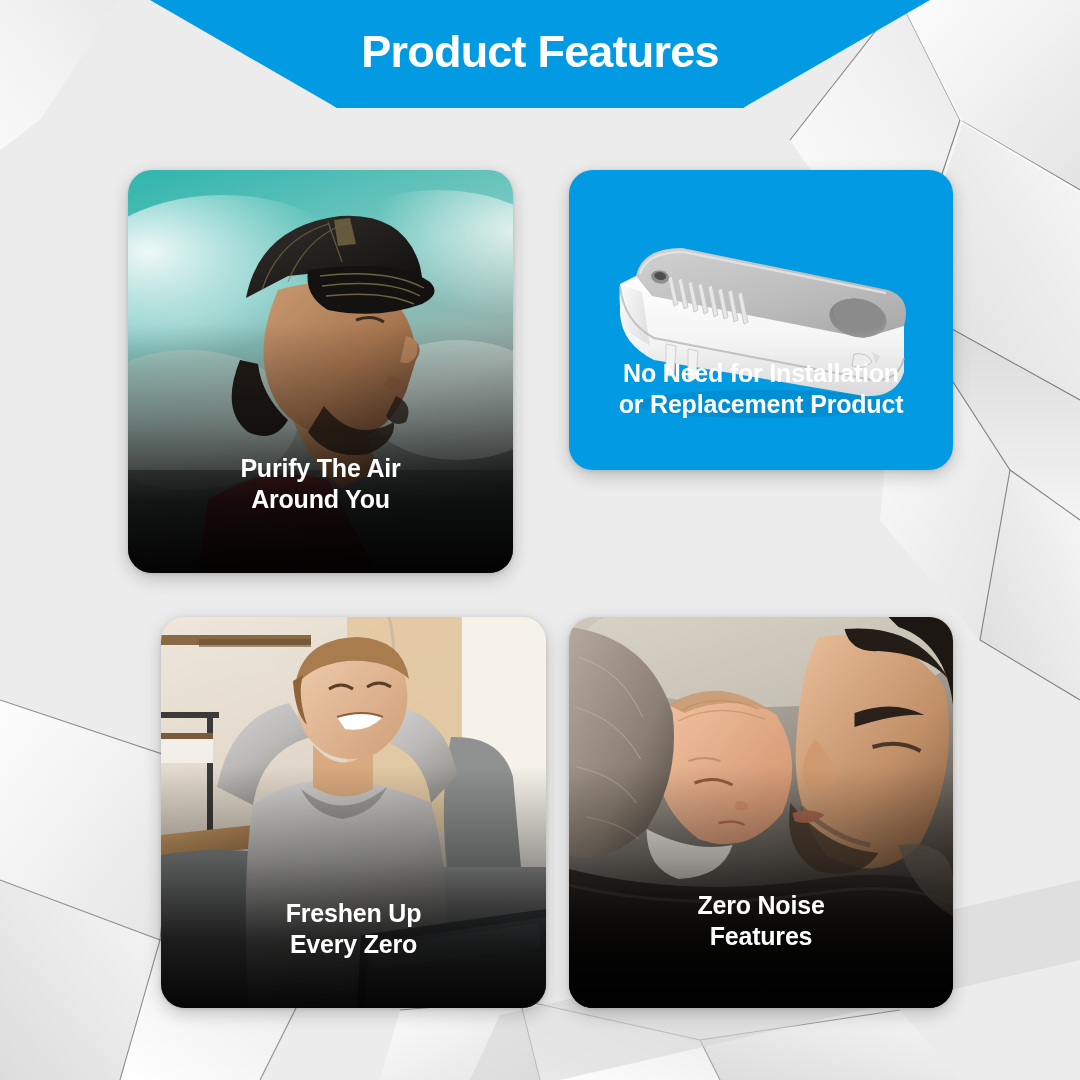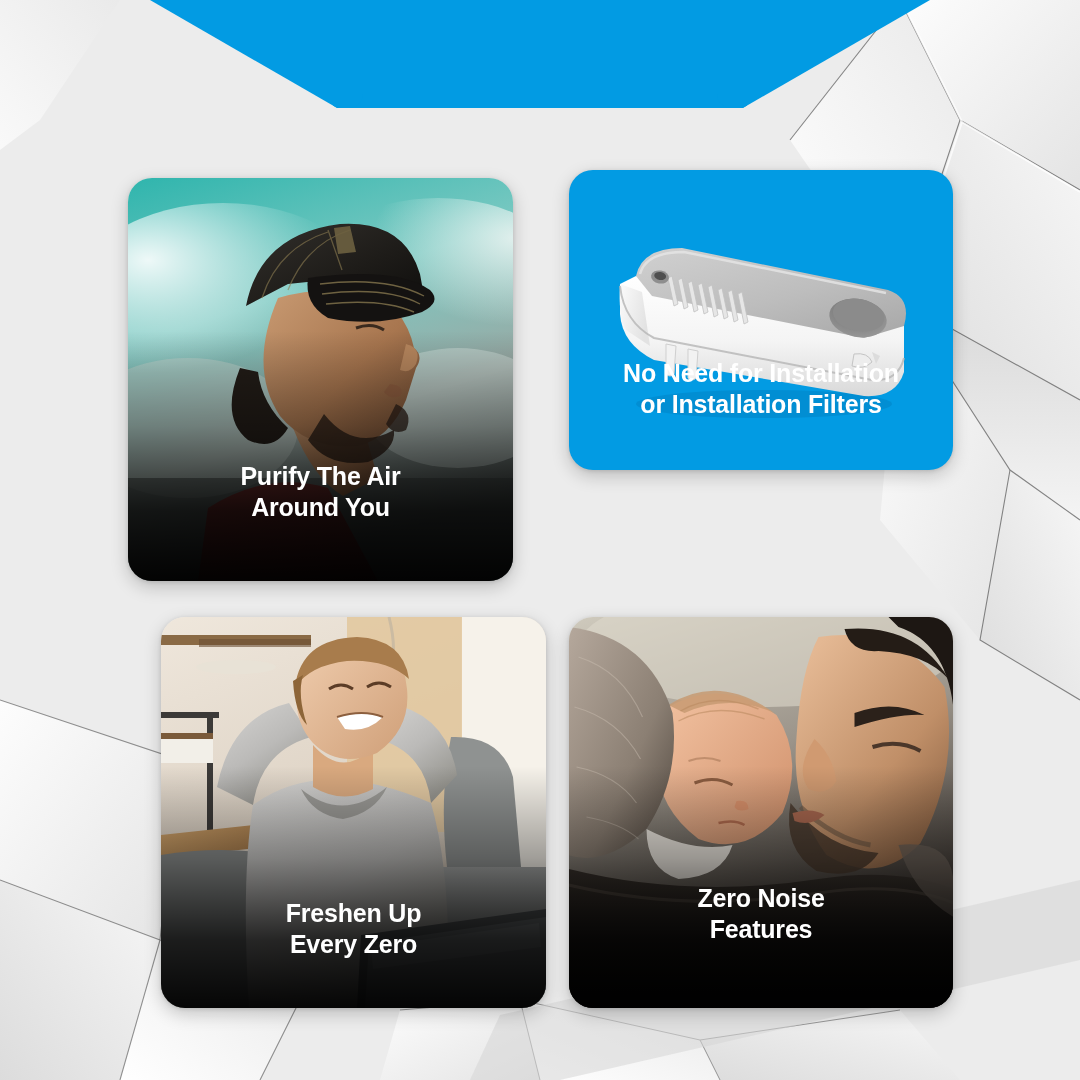--- a/index.html
+++ b/index.html
@@ -78,21 +78,21 @@
     height: 840px;
     z-index: 4;
   }
 
   .card {
     position: absolute;
     border-radius: 24px;
     overflow: hidden;
     box-shadow: 0 6px 18px rgba(0, 0, 0, 0.20), 0 1px 4px rgba(0, 0, 0, 0.12);
   }
-  .card-r1c1 { left: 0;     top: 8px;   width: 385px; height: 403px; }
+  .card-r1c1 { left: 0;     top: 0;   width: 385px; height: 403px; }
   .card-r1c2 { left: 441px; top: 0;   width: 384px; height: 300px; }
   .card-r2c1 { left: 0;     top: 447px; width: 385px; height: 391px; margin-left: 33px; }
   .card-r2c2 { left: 441px; top: 447px; width: 384px; height: 391px; }
 
   .card-photo { position: absolute; inset: 0; overflow: hidden; }
   .card-photo svg { position: absolute; inset: 0; width: 100%; height: 100%; }
 
   .card-blue { background: #029BE3; }
 
   .scrim {
@@ -115,21 +115,21 @@
     font-size: 25px;
     font-weight: 700;
     line-height: 1.24;
     letter-spacing: -0.2px;
     padding: 0 14px;
     z-index: 3;
   }
   .cap-r1c1 { bottom: 58px; }
   .cap-r1c2 { bottom: 50px; }
   .cap-r2c1 { bottom: 48px; }
-  .cap-r2c2 { bottom: 63px; }
+  .cap-r2c2 { bottom: 56px; }
   .card-caption span { display: block; }
 
   
   .device-wrap {
     position: absolute;
     left: 0; right: 0;
     top: 48px;
     height: 215px;
     display: flex;
     align-items: center;
@@ -204,20 +204,21 @@
         <path d="M400,1010 L520,1000 L700,1040 L900,1010"></path>
         <path d="M520,1000 L540,1080"></path>
         <path d="M700,1040 L720,1080"></path>
       </g>
 
       <polygon points="500,1015 1080,880 1080,960 560,1080 470,1080" fill="#d6d6d6" opacity="0.55"></polygon>
     </svg>
   </div>
 
   <div class="header-banner"></div>
+  <div class="header-title">Product Features</div>
 
   <div class="grid">
 
     <div class="card card-r1c1">
       <div class="card-photo">
         <svg viewBox="0 0 385 403" preserveAspectRatio="xMidYMid slice">
           <defs>
             <linearGradient id="sky1" x1="0" y1="0" x2="0.3" y2="1">
               <stop offset="0%" stop-color="#2fb5ad"></stop>
               <stop offset="38%" stop-color="#7cc9c2"></stop>
@@ -356,21 +357,21 @@
 
           <path d="M258,128 Q272,126 276,136 Q268,144 256,140 Z" fill="#ededed" stroke="#c4c4c4" stroke-width="1"></path>
           <path d="M276,126 L284,130 L280,138 Z" fill="#dcdcdc"></path>
 
           <path d="M70,118 L80,120 L78,148 Q74,152 70,148 Z" fill="#f2f2f2" stroke="#cfcfcf" stroke-width="1"></path>
           <path d="M92,123 L102,125 L100,152 Q96,156 92,152 Z" fill="#f2f2f2" stroke="#cfcfcf" stroke-width="1"></path>
         </svg>
       </div>
       <div class="card-caption cap-r1c2">
         <span>No Need for Installation</span>
-        <span>or Installation Filters</span>
+        <span>or Replacement Product</span>
       </div>
     </div>
 
     <div class="card card-r2c1">
       <div class="card-photo">
         <svg viewBox="0 0 385 391" preserveAspectRatio="xMidYMid slice">
           <defs>
             <linearGradient id="room3" x1="0" y1="0" x2="0.4" y2="1">
               <stop offset="0%" stop-color="#efe7dc"></stop>
               <stop offset="60%" stop-color="#ddd2c4"></stop>

